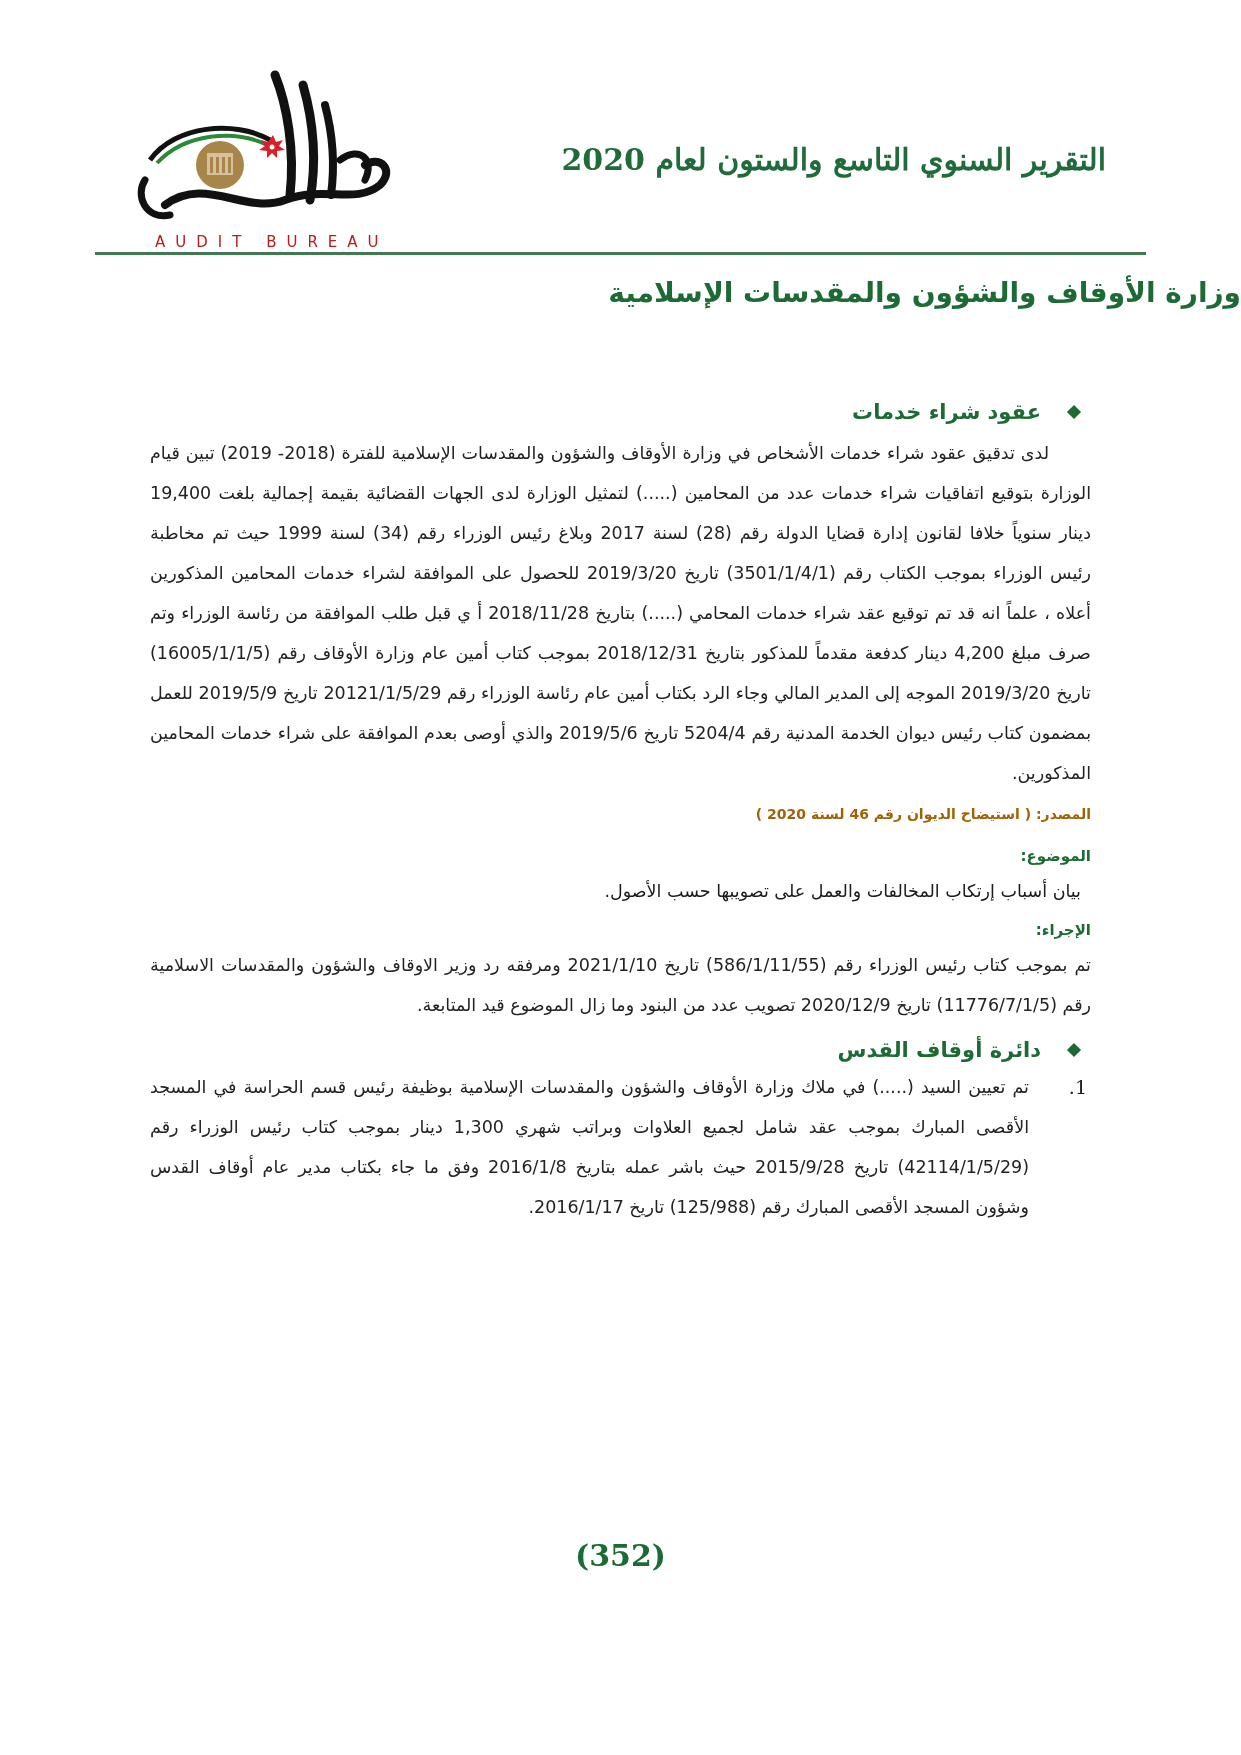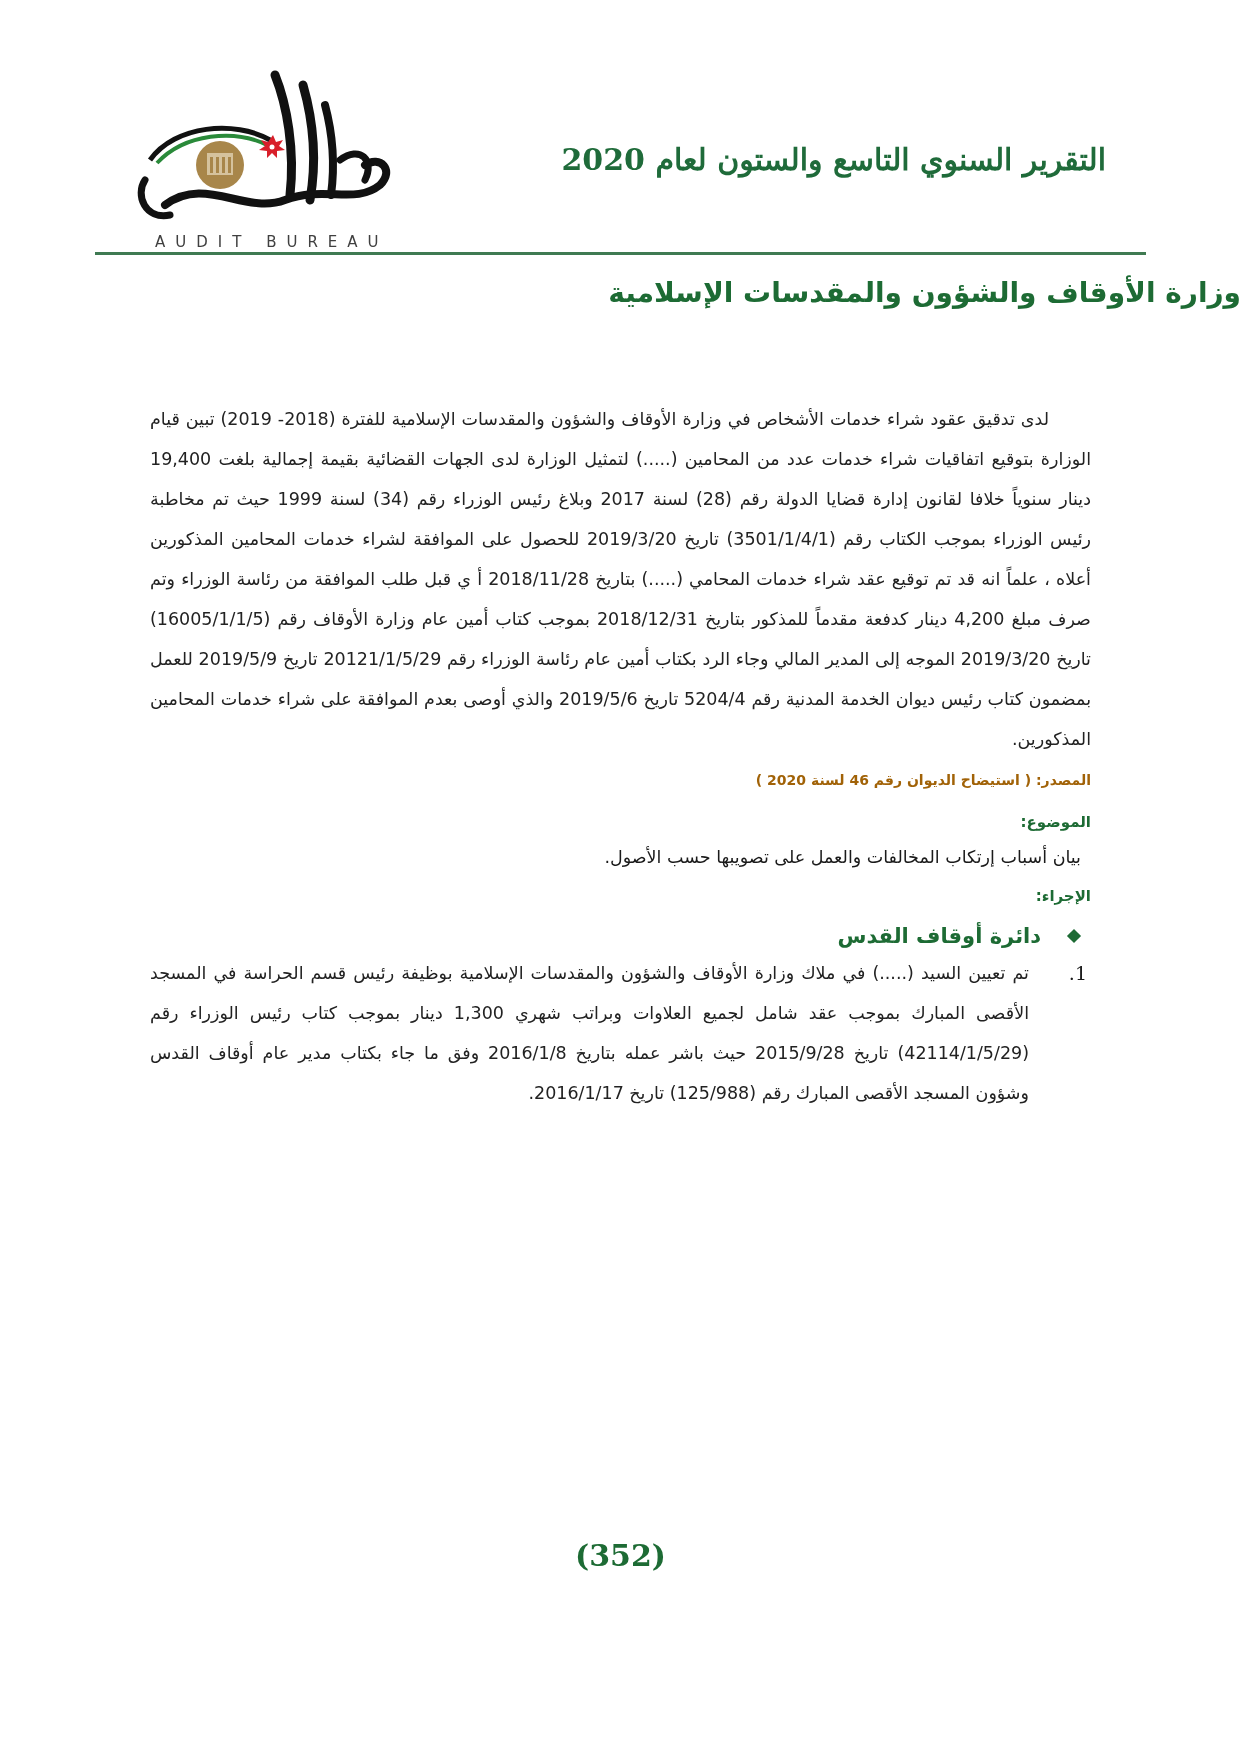--- a/index.html
+++ b/index.html
@@ -19,21 +19,21 @@
     
     .header { position: absolute; top: 60px; left: 95px; right: 95px; height: 195px; }
     .logo {
       position: absolute; left: 30px; top: 5px; width: 290px; height: 185px;
       direction: ltr;
     }
     .logo svg { position: absolute; left: 0; top: 0; }
     .logo-en {
       position: absolute; left: 30px; top: 168px;
       font-family: "DejaVu Sans", sans-serif; font-size: 15px;
-      letter-spacing: 10px; color: #404040; direction: ltr; white-space: nowrap;
+      letter-spacing: 10px; color: #b91c1c; direction: ltr; white-space: nowrap;
     }
     .report-title {
       position: absolute; right: 40px; top: 82px;
       font-family: "DejaVu Serif", serif; font-size: 30px; font-weight: bold;
       color: #1f6b3a; white-space: nowrap; direction: rtl;
     }
     .rule {
       position: absolute; top: 252px; left: 95px; right: 95px; height: 3px;
       background: #3f7a52;
     }
@@ -118,27 +118,32 @@
       <div class="logo-en">AUDIT BUREAU</div>
     </div>
     <div class="report-title">التقرير السنوي التاسع والستون لعام 2020</div>
   </div>
   <div class="rule"></div>
 
   <div class="ministry-title">وزارة الأوقاف والشؤون والمقدسات الإسلامية</div>
 
   <div class="content">
 
+    <div class="sec-heading">
+      <span class="diamond"></span>
+      <span>عقود شراء خدمات</span>
+    </div>
     <p class="para" style="margin-top:4px;">
       <span class="indent"></span><span>لدى تدقيق عقود شراء خدمات الأشخاص في وزارة الأوقاف والشؤون والمقدسات الإسلامية للفترة (2018- 2019) تبين قيام الوزارة بتوقيع اتفاقيات شراء خدمات عدد من المحامين (.....) لتمثيل الوزارة لدى الجهات القضائية بقيمة إجمالية بلغت 19,400 دينار سنوياً خلافا لقانون إدارة قضايا الدولة رقم (28) لسنة 2017 وبلاغ رئيس الوزراء رقم (34) لسنة 1999 حيث تم مخاطبة رئيس الوزراء بموجب الكتاب رقم (3501/1/4/1) تاريخ 2019/3/20 للحصول على الموافقة لشراء خدمات المحامين المذكورين أعلاه ، علماً انه قد تم توقيع عقد شراء خدمات المحامي (.....) بتاريخ 2018/11/28 أ ي قبل طلب الموافقة من رئاسة الوزراء وتم صرف مبلغ 4,200 دينار كدفعة مقدماً للمذكور بتاريخ 2018/12/31 بموجب كتاب أمين عام وزارة الأوقاف رقم (16005/1/1/5) تاريخ 2019/3/20 الموجه إلى المدير المالي وجاء الرد بكتاب أمين عام رئاسة الوزراء رقم 20121/1/5/29 تاريخ 2019/5/9 للعمل بمضمون كتاب رئيس ديوان الخدمة المدنية رقم 5204/4 تاريخ 2019/5/6 والذي أوصى بعدم الموافقة على شراء خدمات المحامين المذكورين.</span>
     </p>
     <div class="source">المصدر: ( استيضاح الديوان رقم 46 لسنة 2020 )</div>
     <div class="label">الموضوع:</div>
     <p class="rec-text">بيان أسباب إرتكاب المخالفات والعمل على تصويبها حسب الأصول.</p>
     <div class="label" style="margin-top:4px;">الإجراء:</div>
+    <p class="para">تم بموجب كتاب رئيس الوزراء رقم (586/1/11/55) تاريخ 2021/1/10 ومرفقه رد وزير الاوقاف والشؤون والمقدسات الاسلامية رقم (11776/7/1/5) تاريخ 2020/12/9 تصويب عدد من البنود وما زال الموضوع قيد المتابعة.</p>
 
     <div class="sec-heading" style="margin-top:8px;">
       <span class="diamond"></span>
       <span>دائرة أوقاف القدس</span>
     </div>
     <div class="list-item">
       <div class="list-num">1.</div>
       <p class="para list-body">تم تعيين السيد (.....) في ملاك وزارة الأوقاف والشؤون والمقدسات الإسلامية بوظيفة رئيس قسم الحراسة في المسجد الأقصى المبارك بموجب عقد شامل لجميع العلاوات وبراتب شهري 1,300 دينار بموجب كتاب رئيس الوزراء رقم (42114/1/5/29) تاريخ 2015/9/28 حيث باشر عمله بتاريخ 2016/1/8 وفق ما جاء بكتاب مدير عام أوقاف القدس وشؤون المسجد الأقصى المبارك رقم (125/988) تاريخ 2016/1/17.</p>
     </div>
   </div>

